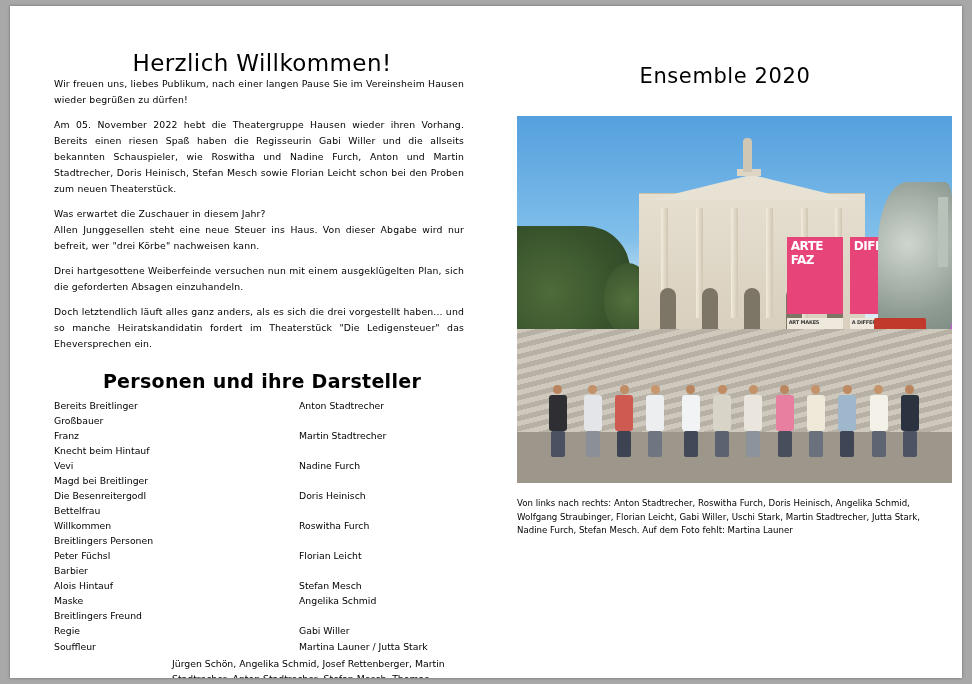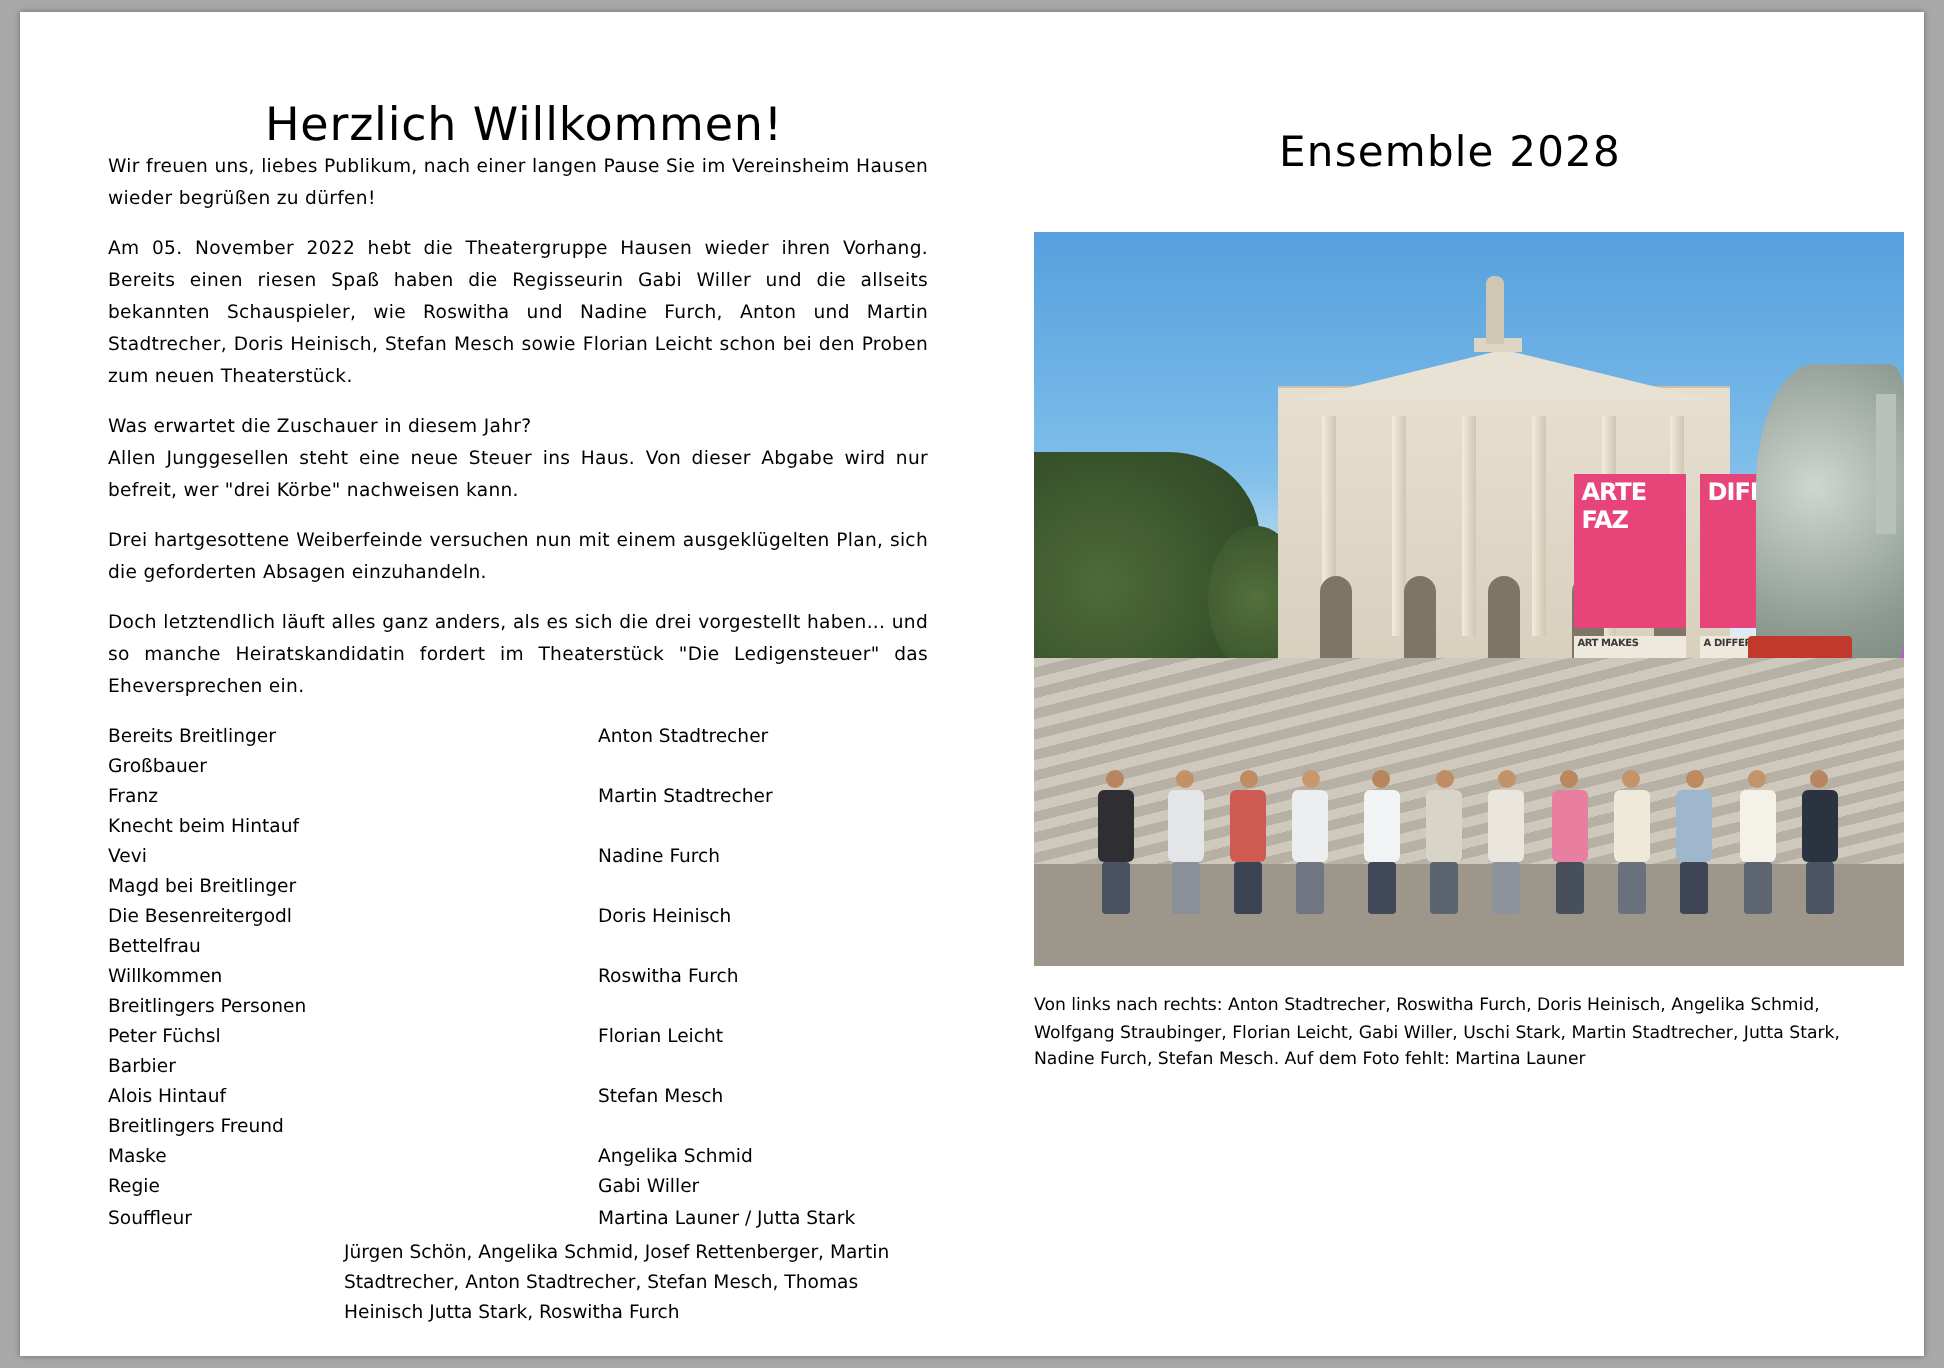--- a/index.html
+++ b/index.html
@@ -238,20 +238,21 @@
 
     <div class="body-text">
       <p>Wir freuen uns, liebes Publikum, nach einer langen Pause Sie im Vereinsheim Hausen wieder begrüßen zu dürfen!</p>
       <p>Am 05. November 2022 hebt die Theatergruppe Hausen wieder ihren Vorhang. Bereits einen riesen Spaß haben die Regisseurin Gabi Willer und die allseits bekannten Schauspieler, wie Roswitha und Nadine Furch,  Anton und Martin Stadtrecher, Doris Heinisch, Stefan Mesch sowie Florian Leicht schon bei den Proben zum neuen Theaterstück.</p>
       <p class="tight">Was erwartet die Zuschauer in diesem Jahr?</p>
       <p>Allen Junggesellen steht eine neue Steuer ins Haus. Von dieser Abgabe wird nur befreit, wer "drei Körbe" nachweisen kann.</p>
       <p>Drei hartgesottene Weiberfeinde versuchen nun mit einem ausgeklügelten Plan, sich die geforderten Absagen einzuhandeln.</p>
       <p>Doch letztendlich läuft alles ganz anders, als es sich die drei vorgestellt haben... und so manche Heiratskandidatin fordert im Theaterstück "Die Ledigensteuer" das Eheversprechen ein.</p>
     </div>
 
+    <h2 class="cast-title">Personen und ihre Darsteller</h2>
 
     <table class="cast-table">
       <tbody>
         <tr>
             <td class="role">Bereits Breitlinger</td>
             <td class="actor">Anton Stadtrecher</td>
           </tr>
         <tr>
             <td class="role">Großbauer</td>
             <td class="actor"></td>
@@ -294,45 +295,45 @@
           </tr>
         <tr>
             <td class="role">Barbier</td>
             <td class="actor"></td>
           </tr>
         <tr>
             <td class="role">Alois Hintauf</td>
             <td class="actor">Stefan Mesch</td>
           </tr>
         <tr>
-            <td class="role">Breitlingers Freund</td>
-            <td class="actor"></td>
-          </tr>
-        <tr>
             <td class="role">Maske</td>
             <td class="actor">Angelika Schmid</td>
           </tr>
         <tr>
+            <td class="role">Breitlingers Freund</td>
+            <td class="actor"></td>
+          </tr>
+        <tr>
             <td class="role">Regie</td>
             <td class="actor">Gabi Willer</td>
           </tr>
         <tr>
             <td class="role">Souffleur</td>
             <td class="actor">Martina Launer / Jutta Stark</td>
           </tr>
       </tbody>
     </table>
 
     <div class="crew-note">Jürgen Schön, Angelika Schmid, Josef Rettenberger, Martin Stadtrecher, Anton Stadtrecher, Stefan Mesch, Thomas Heinisch Jutta Stark, Roswitha Furch</div>
 
   </div>
 
   <div class="col-right">
 
-    <h1 class="title-ensemble">Ensemble 2028</h1>
+    <h1 class="title-ensemble">Ensemble 2020</h1>
 
     <div class="photo-wrap">
       <div class="sky"></div>
       <div class="sky-haze"></div>
       <div class="trees"></div>
       <div class="tree2"></div>
       <div class="building"></div>
       <div class="pediment"></div>
       <div class="statue-base"></div>
       <div class="statue"></div>

